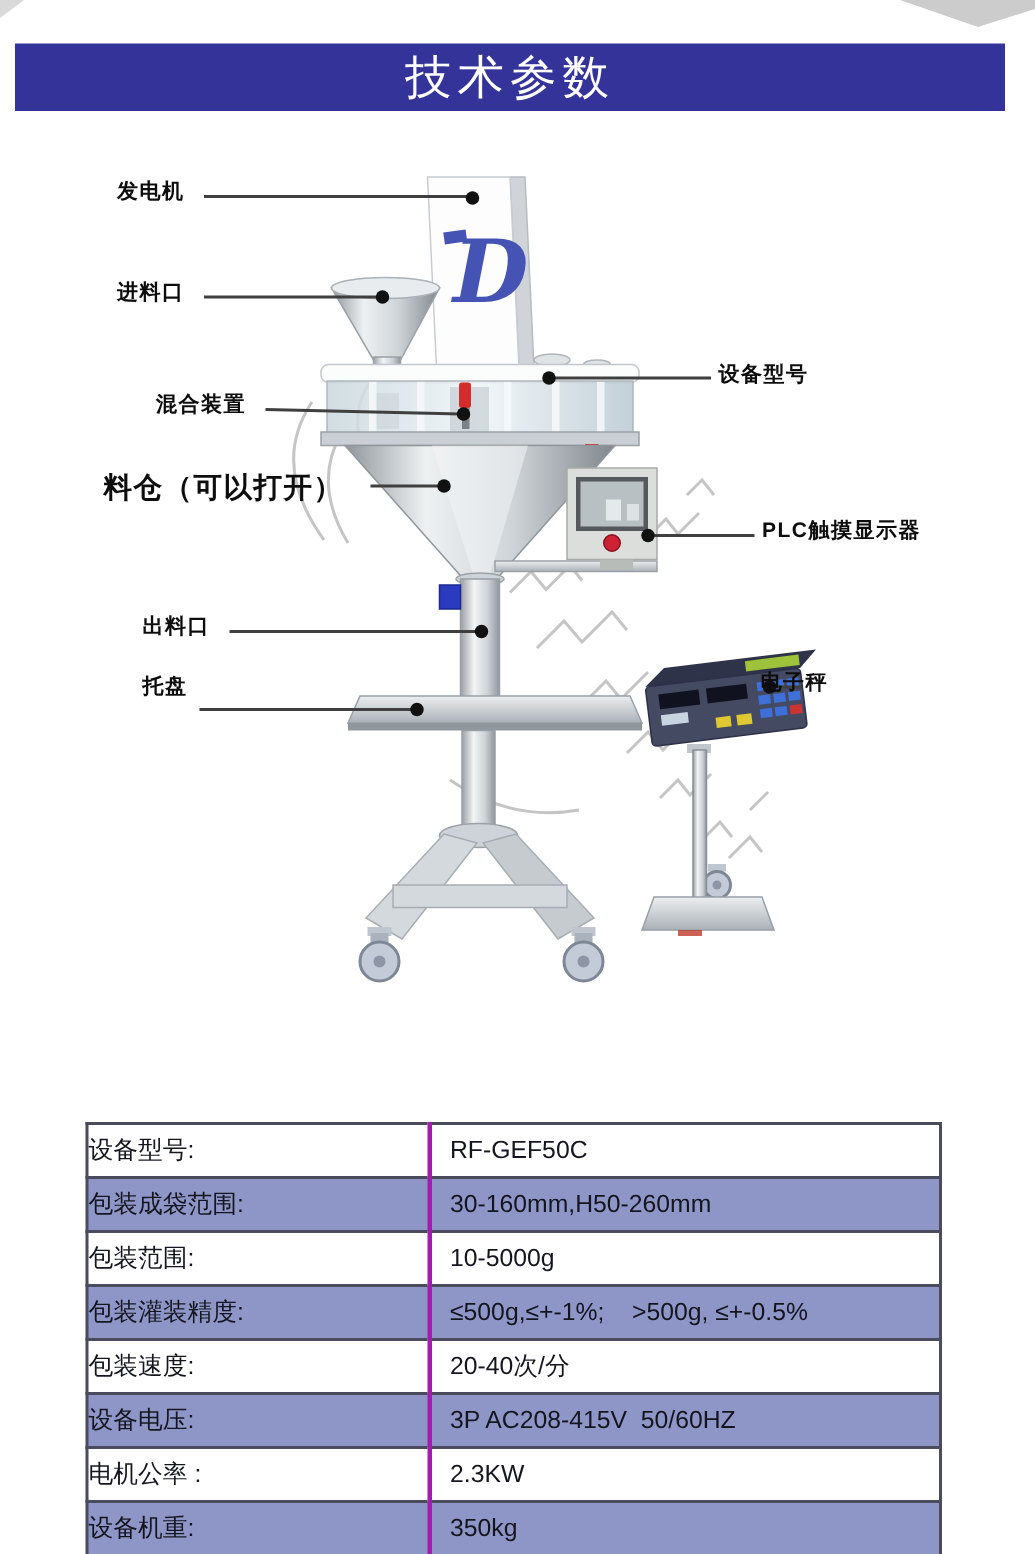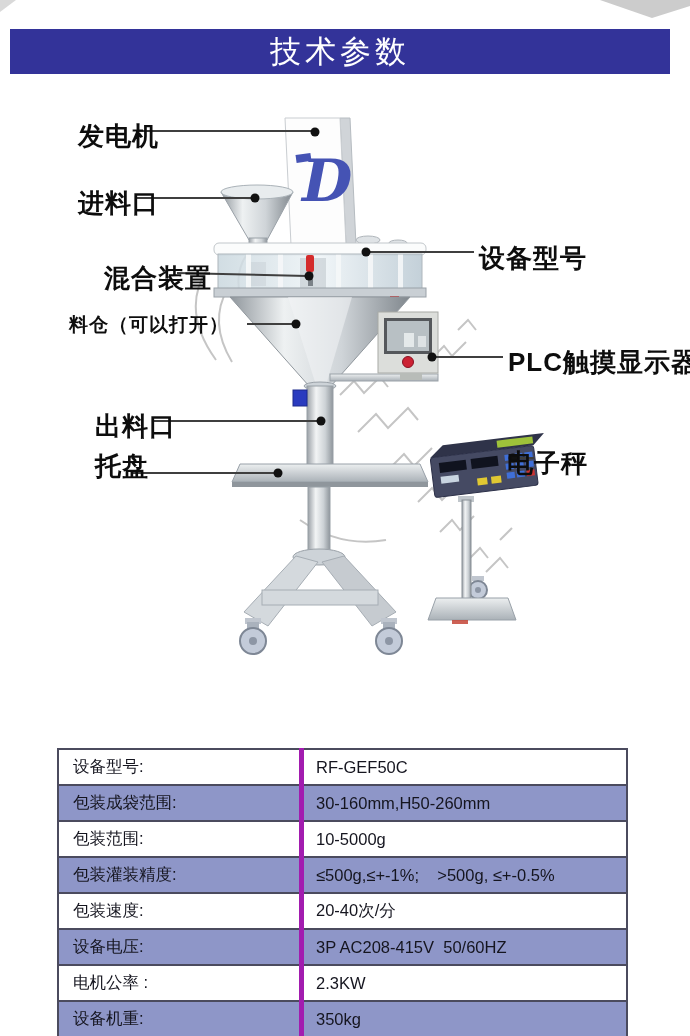--- a/index.html
+++ b/index.html
@@ -9,43 +9,43 @@
   }
   
   .title-banner{
     position:absolute;left:10px;top:17px;width:660px;height:45px;
     background:#333399;color:#ffffff;text-align:center;line-height:45px;
     font-size:31px;font-weight:normal;letter-spacing:4px;z-index:3;margin-top:12px;
   }
   
   #machine-svg{position:absolute;left:0;top:0;z-index:1;}
   .callout{
-    position:absolute;z-index:2;color:#0d0d0d;font-size:26px;font-weight:bold;
+    position:absolute;z-index:2;color:#0d0d0d;font-size:14px;font-weight:bold;
     white-space:nowrap;letter-spacing:1px;
   }
   .cl-generator{left:78px;top:119px;}
   .cl-feed-inlet{left:78px;top:186px;}
   .cl-mixing{left:104px;top:261px;}
   .cl-hopper{left:69px;top:312px;font-size:19px;}
   .cl-outlet{left:95px;top:409px;}
   .cl-tray{left:95px;top:449px;}
   .cl-photo-sensor{left:479px;top:241px;}
   .cl-plc{left:508px;top:345px;}
   .cl-scale{left:507px;top:446px;}
   
   .spec-table{
     position:absolute;left:57px;top:748px;width:571px;z-index:3;
     border-collapse:collapse;table-layout:fixed;
     font-size:16.5px;color:#15151f;
   }
   .spec-table td{
     height:34px;border:2px solid #4b4b5e;padding:0;vertical-align:middle;
   }
-  .spec-table td.spec-label{width:226px;padding-left:14px;border-right:1px solid #6a6a78;}
-  .spec-table td.spec-value{padding-left:12px;white-space:pre;border-left:5px solid #a21caf;}
+  .spec-table td.spec-label{width:226px;border-right:1px solid #6a6a78;}
+  .spec-table td.spec-value{padding-left:12px;white-space:pre;border-left:3px solid #a21caf;}
   .spec-table tr.alt td{background:#8e96c8;}
   .spec-table tr.plain td{background:#ffffff;}
 </style>
 </head>
 <body>
 
 <svg id="machine-svg" width="690" height="1036" viewBox="0 0 690 1036">
   <defs>
     <linearGradient id="steelV" x1="0" y1="0" x2="1" y2="0">
       <stop offset="0" stop-color="#9aa0a6"></stop>

